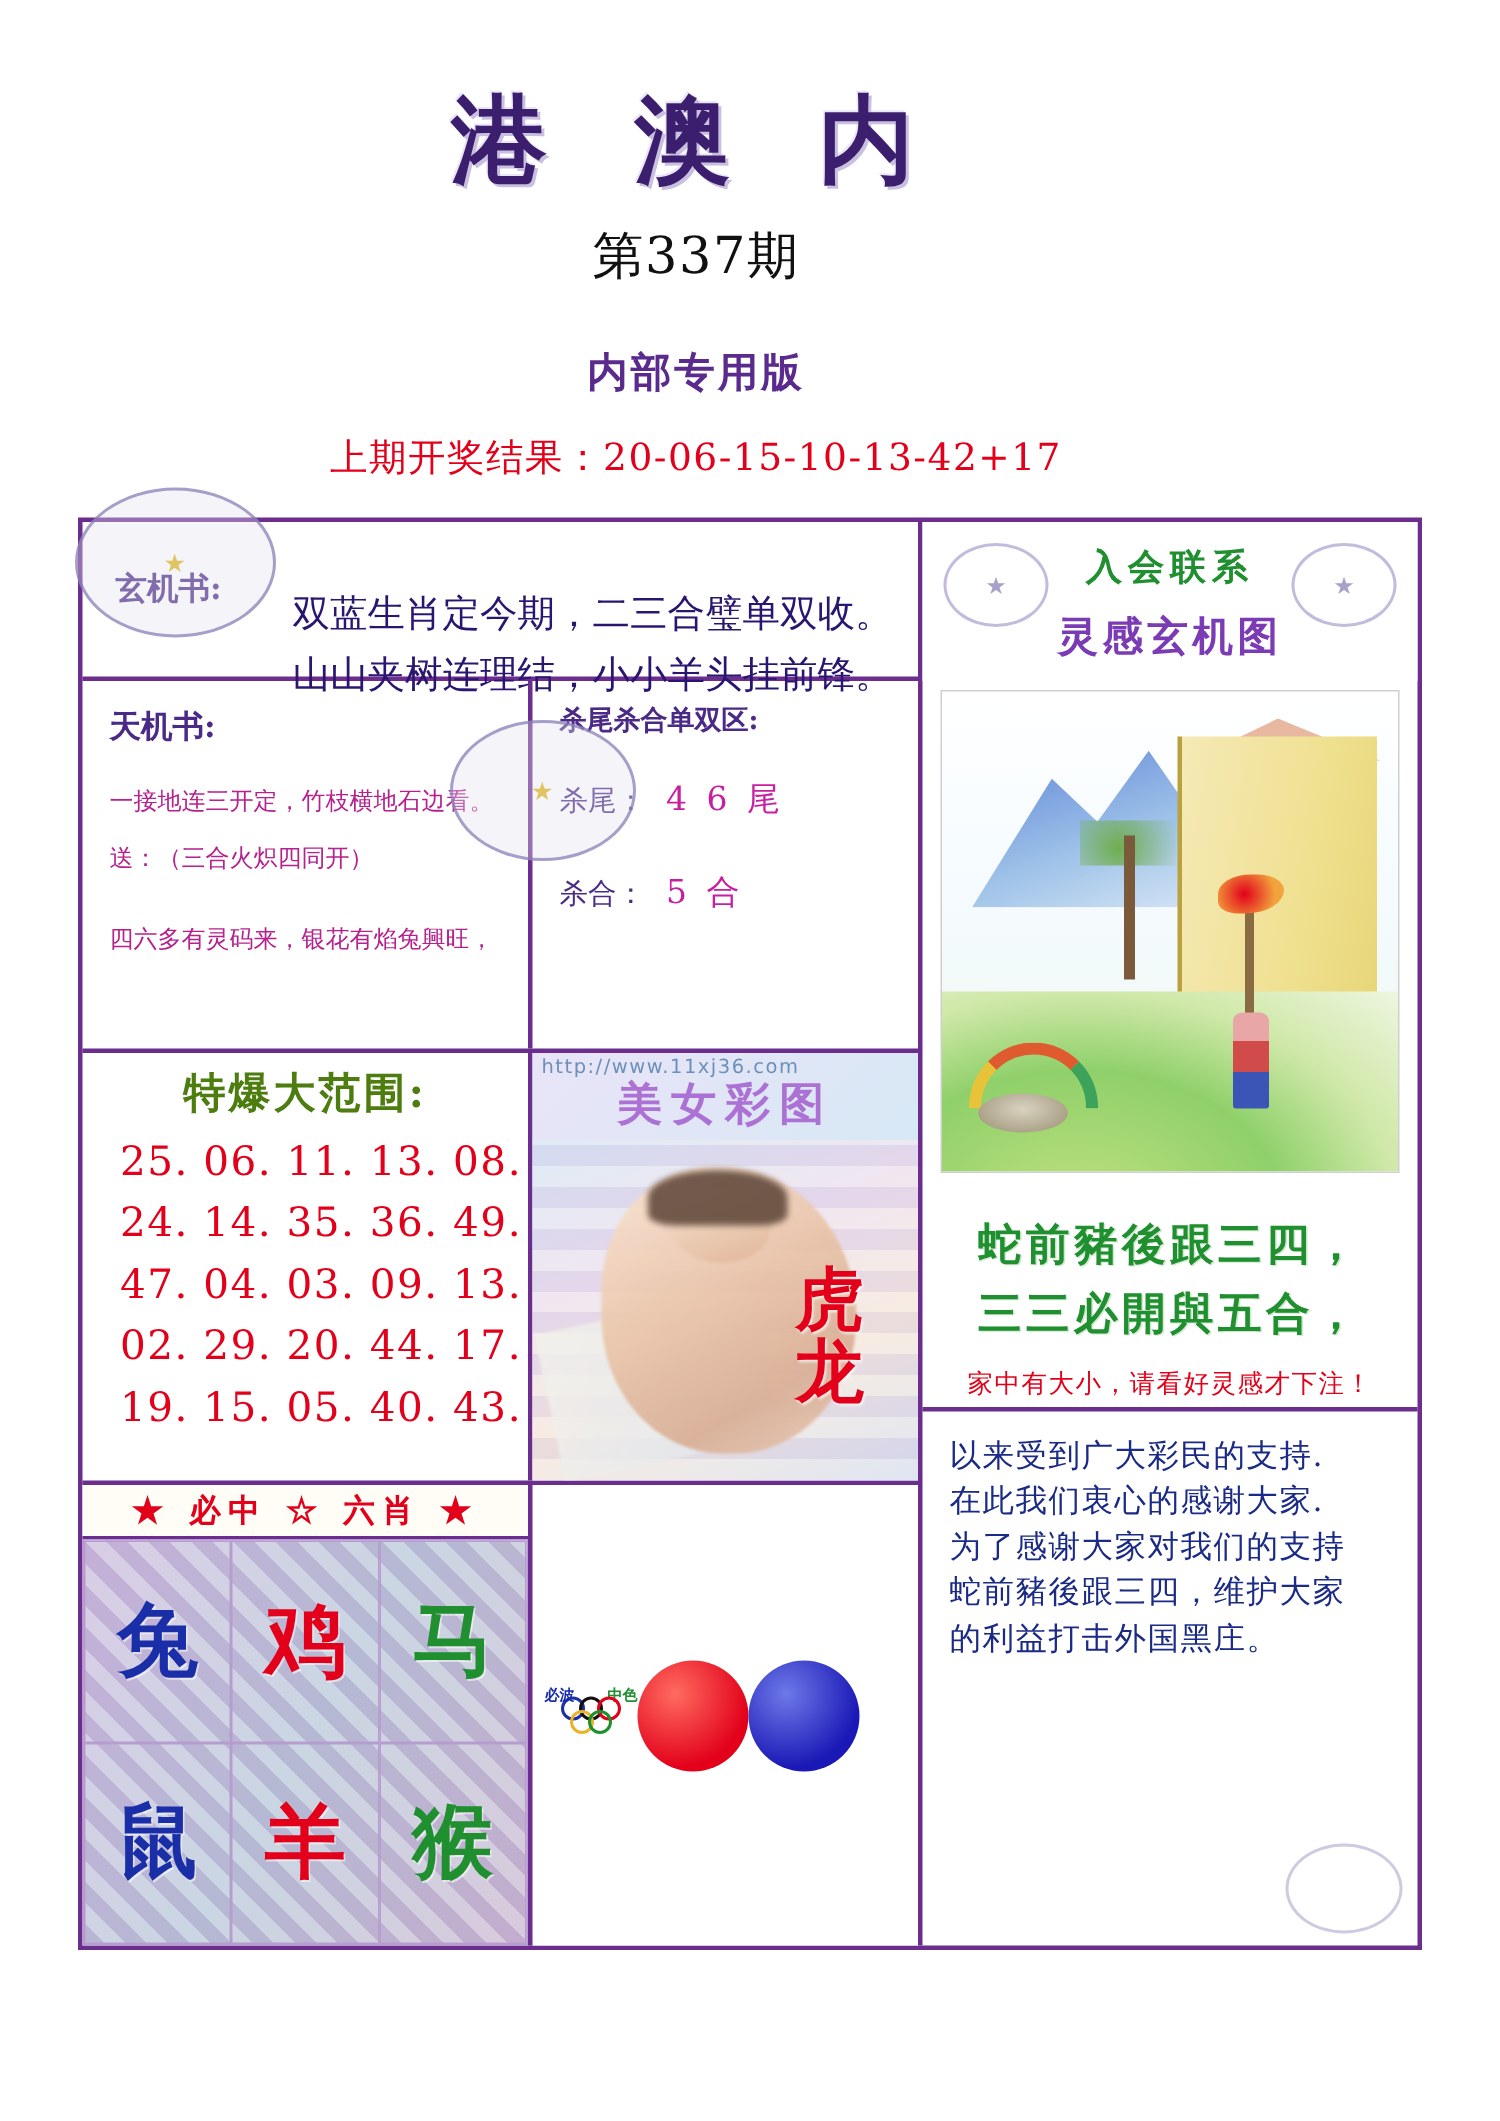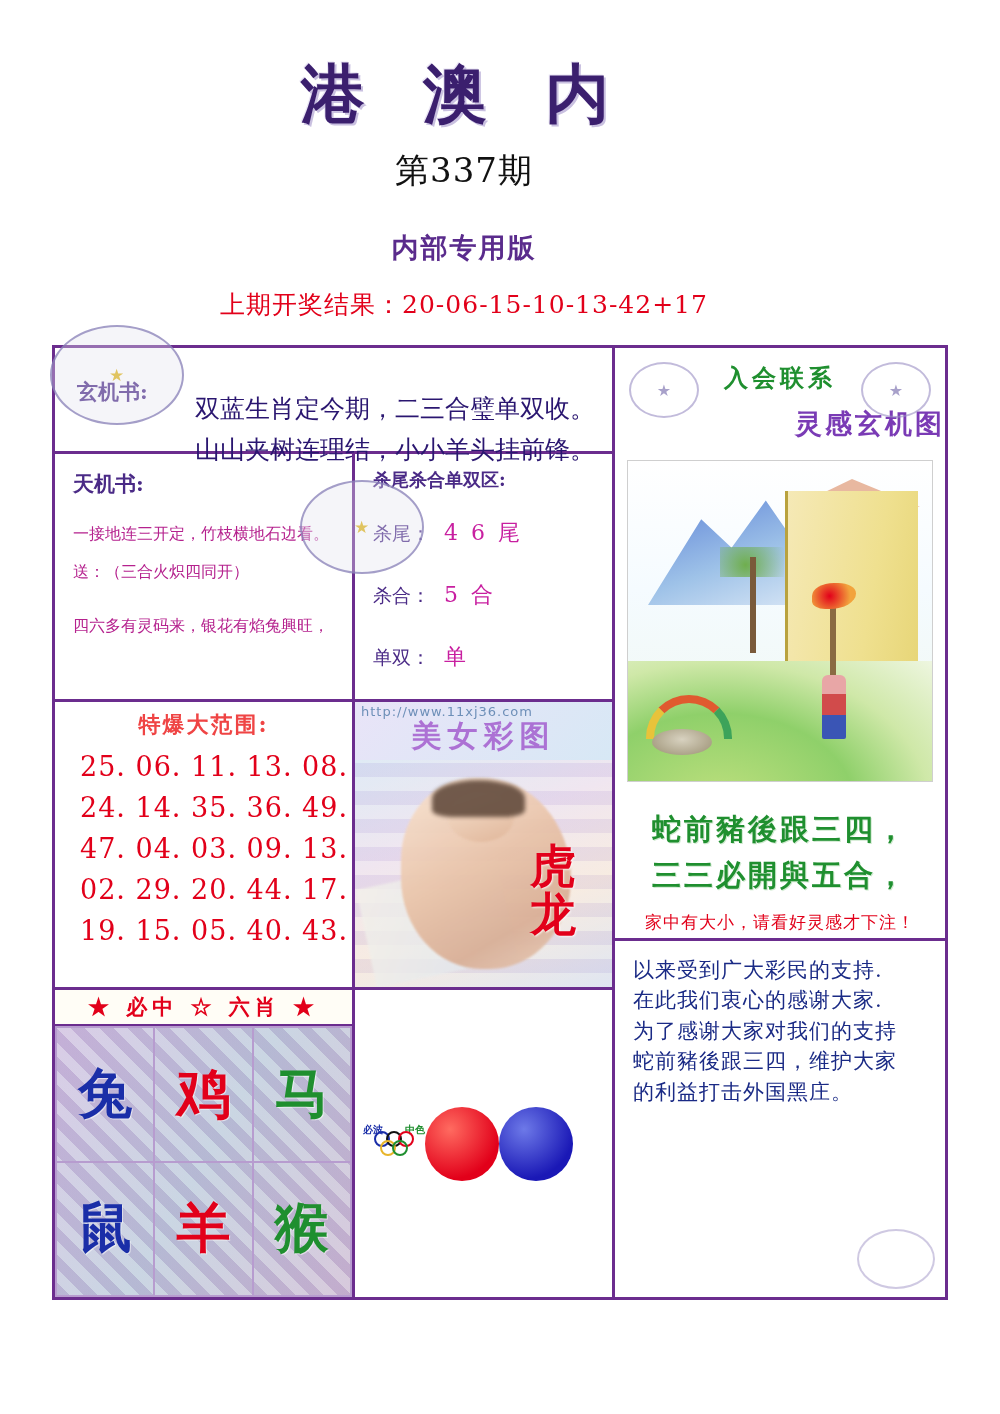--- a/index.html
+++ b/index.html
@@ -158,22 +158,22 @@
 
   
   .row-range { height: 285px; display: flex; }
   .range {
     width: 300px;
     padding: 8px 0 0 0;
     text-align: center;
   }
   .range-title {
     font-family: "DejaVu Serif", serif;
-    font-size: 22px;
-    color: #ef4444;
+    font-size: 28px;
+    color: #4d7c0f;
     font-weight: bold;
     letter-spacing: 2px;
     margin-bottom: 6px;
   }
   .range-line {
     font-family: "DejaVu Serif", serif;
     font-size: 27px;
     color: #e2001a;
     line-height: 1.52;
     letter-spacing: 1px;
@@ -370,21 +370,21 @@
   .contact-title {
     text-align: center;
     font-family: "DejaVu Serif", serif;
     font-size: 24px;
     font-weight: bold;
     color: #1f8f2f;
     letter-spacing: 4px;
     padding-top: 14px;
   }
   .contact-sub {
-    text-align: right;
+    text-align: center;
     font-family: "DejaVu Serif", serif;
     font-size: 27px;
     font-weight: bold;
     color: #7a3bb5;
     letter-spacing: 3px;
     margin-top: 12px;
   }
   .seal {
     position: absolute;
     width: 66px;
@@ -591,23 +591,20 @@
         <p>送：（三合火炽四同开）</p>
         <p class="gap">四六多有灵码来，银花有焰兔興旺，</p>
       </div>
       <div class="cell killzone">
         <div class="kz-title">杀尾杀合单双区:</div>
         <div class="kz-row">
           <span>杀尾：</span><span class="kz-val">4  6 尾</span>
         </div>
         <div class="kz-row">
           <span>杀合：</span><span class="kz-val">5 合</span>
-        </div>
-        <div class="kz-row">
-          <span>单双：</span><span class="kz-val">单</span>
         </div>
       </div>
     </div>
 
     <div class="row-range bdr-b">
       <div class="cell range bdr-r">
         <div class="range-title">特爆大范围:</div>
         <div class="range-line">25. 06. 11. 13. 08.</div>
         <div class="range-line">24. 14. 35. 36. 49.</div>
         <div class="range-line">47. 04. 03. 09. 13.</div>

